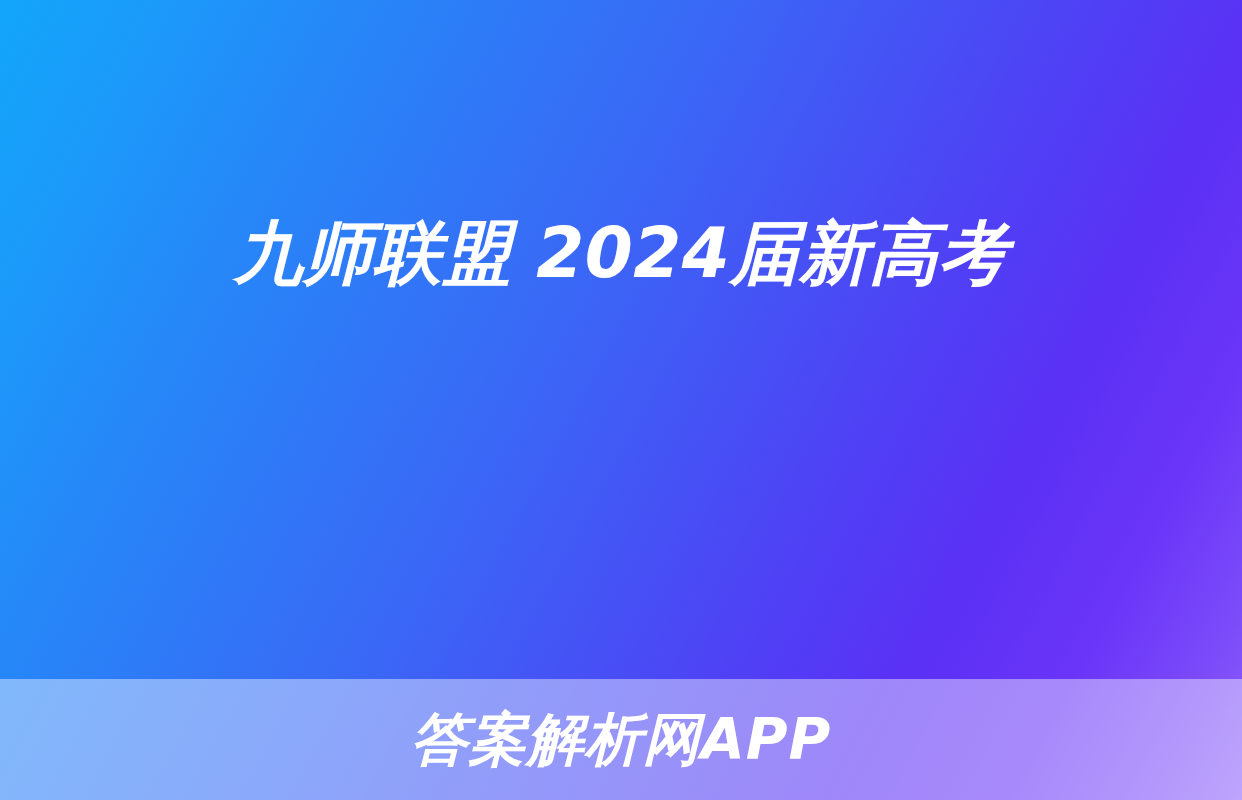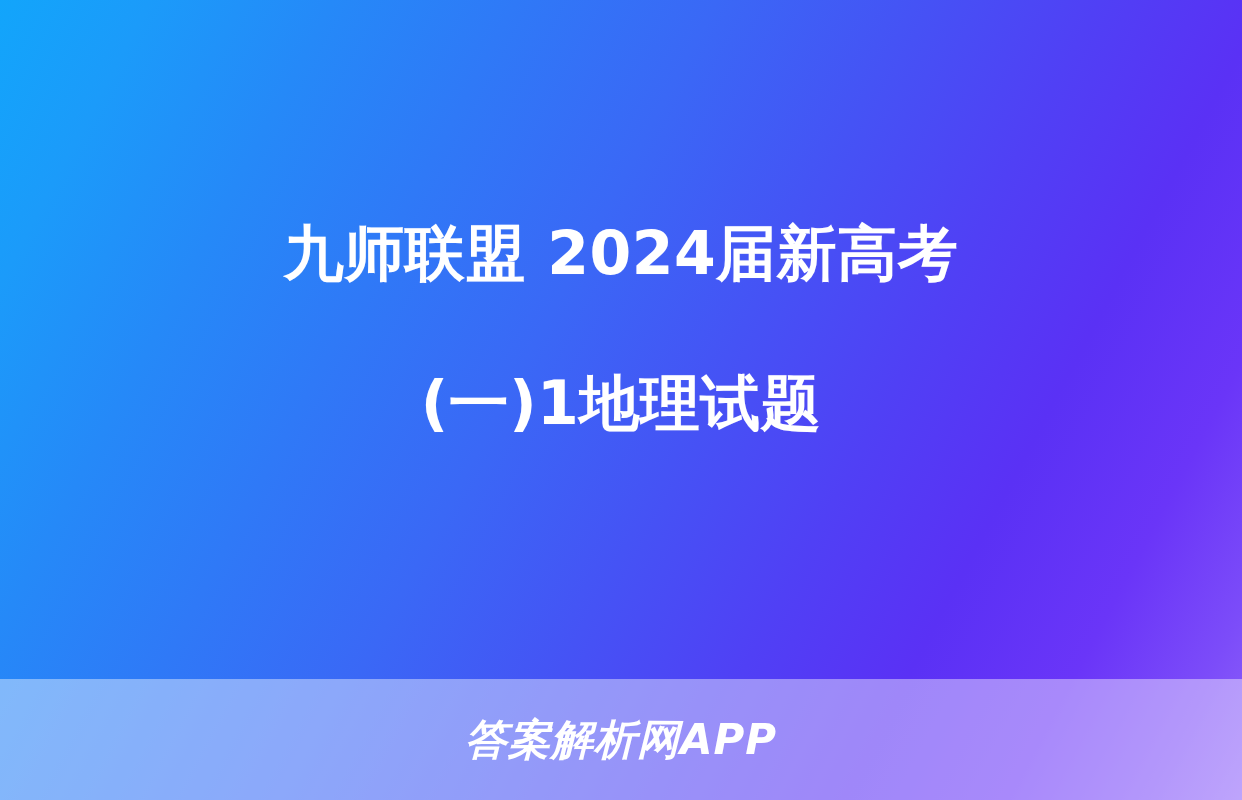--- a/index.html
+++ b/index.html
@@ -41,60 +41,60 @@
     top: 178px;
     width: 1242px;
     padding: 0 70px;
     box-sizing: border-box;
     text-align: center;
     color: #ffffff;
   }
 
   .headline-line {
     display: block;
-    font-size: 60px;
+    font-size: 69px;
     line-height: 150px;
     font-weight: 700;
+    font-style: italic;
     letter-spacing: 0.5px;
     white-space: nowrap;
     color: #ffffff;
     text-shadow: 0 0 1px rgba(255,255,255,0.25);
   }
 
   
   .watermark-band {
     position: absolute;
     left: 0;
     top: 679px;
     width: 1242px;
     height: 121px;
     background: rgba(255, 255, 255, 0.42);
     display: flex;
     align-items: center;
     justify-content: center;
   }
 
   .watermark-text {
-    font-size: 42px;
+    font-size: 57px;
     font-weight: 700;
     font-style: italic;
     letter-spacing: 1px;
     color: #ffffff;
     white-space: nowrap;
     line-height: 1;
     display: inline-block;
   }
 </style>
 </head>
 <body>
 
 <div id="poster">
 
   <div class="headline">
     <span class="headline-line">九师联盟 2024届新高考</span>
-    <span class="headline-line">(一)1地理试题</span>
   </div>
 
   <div class="watermark-band">
     <span class="watermark-text">答案解析网APP</span>
   </div>
 
 </div>
 
 </body></html>

